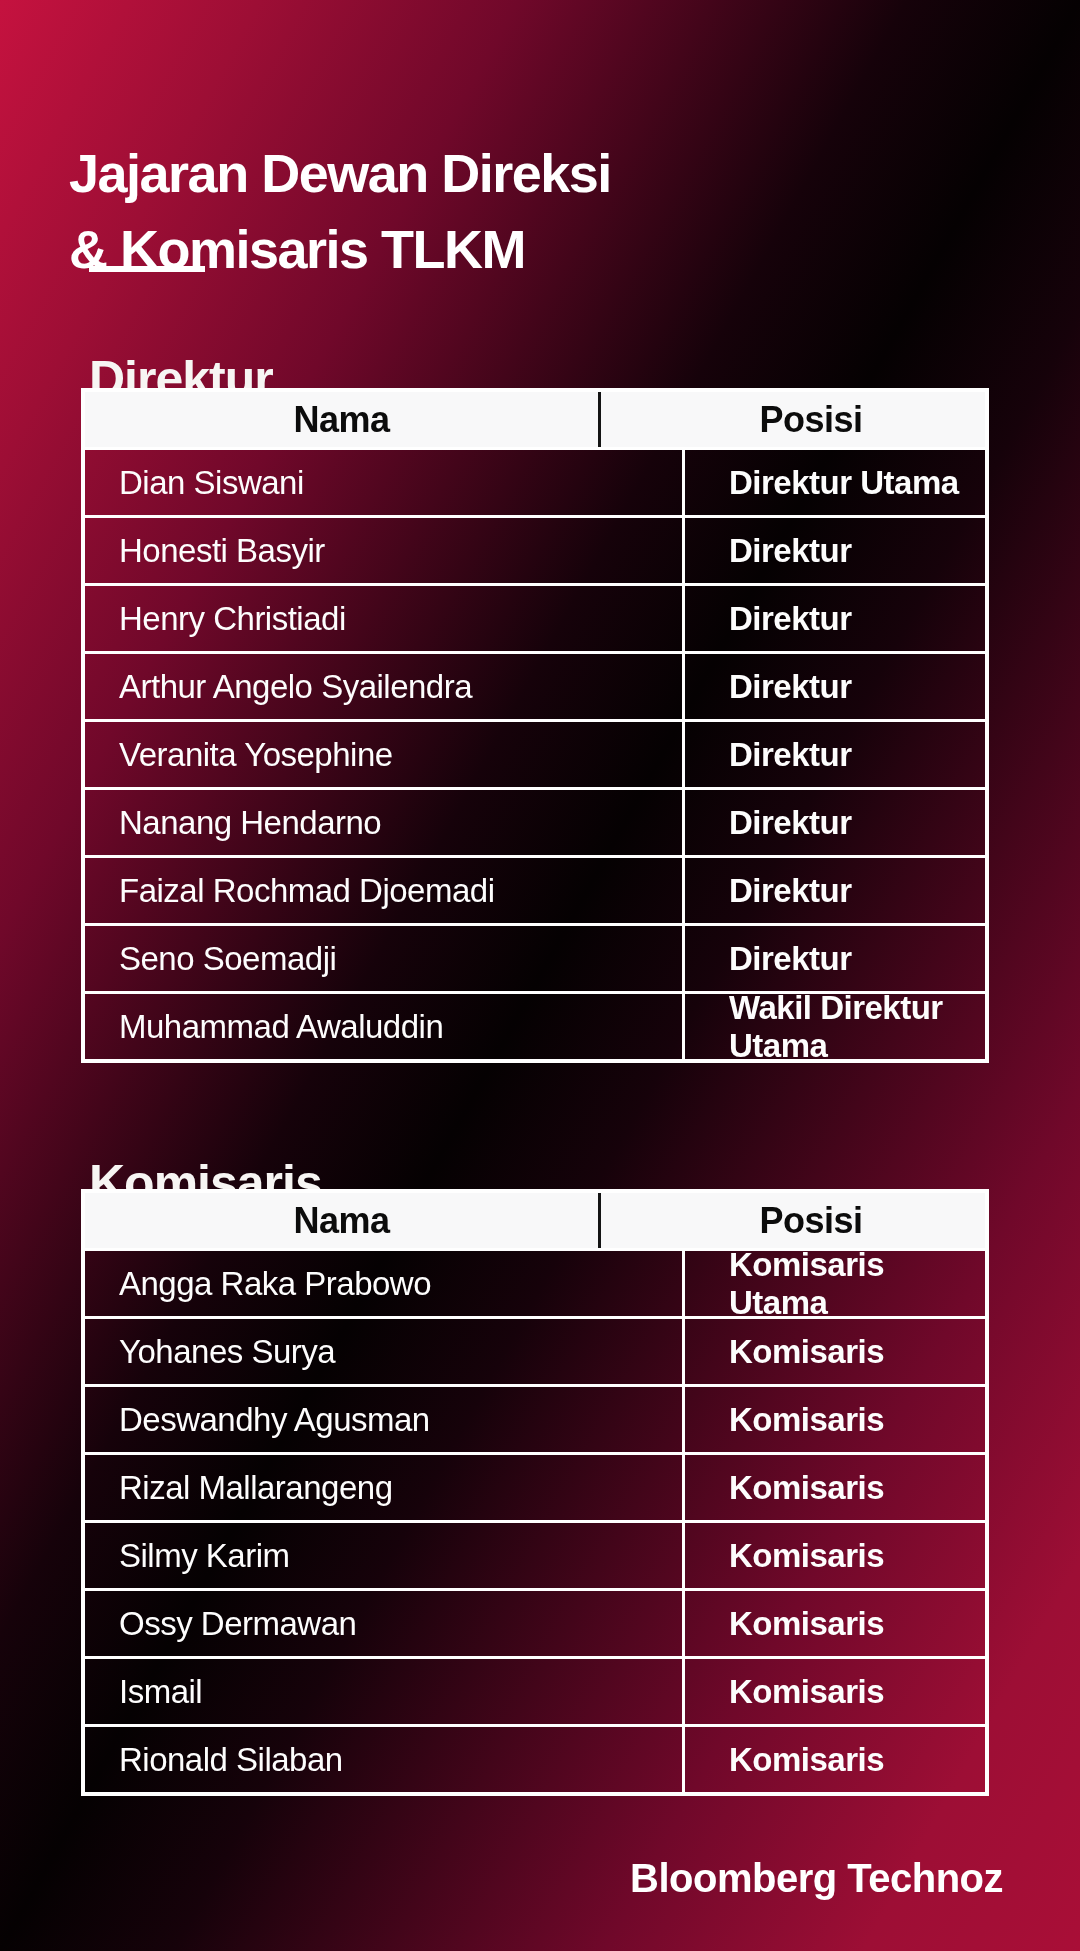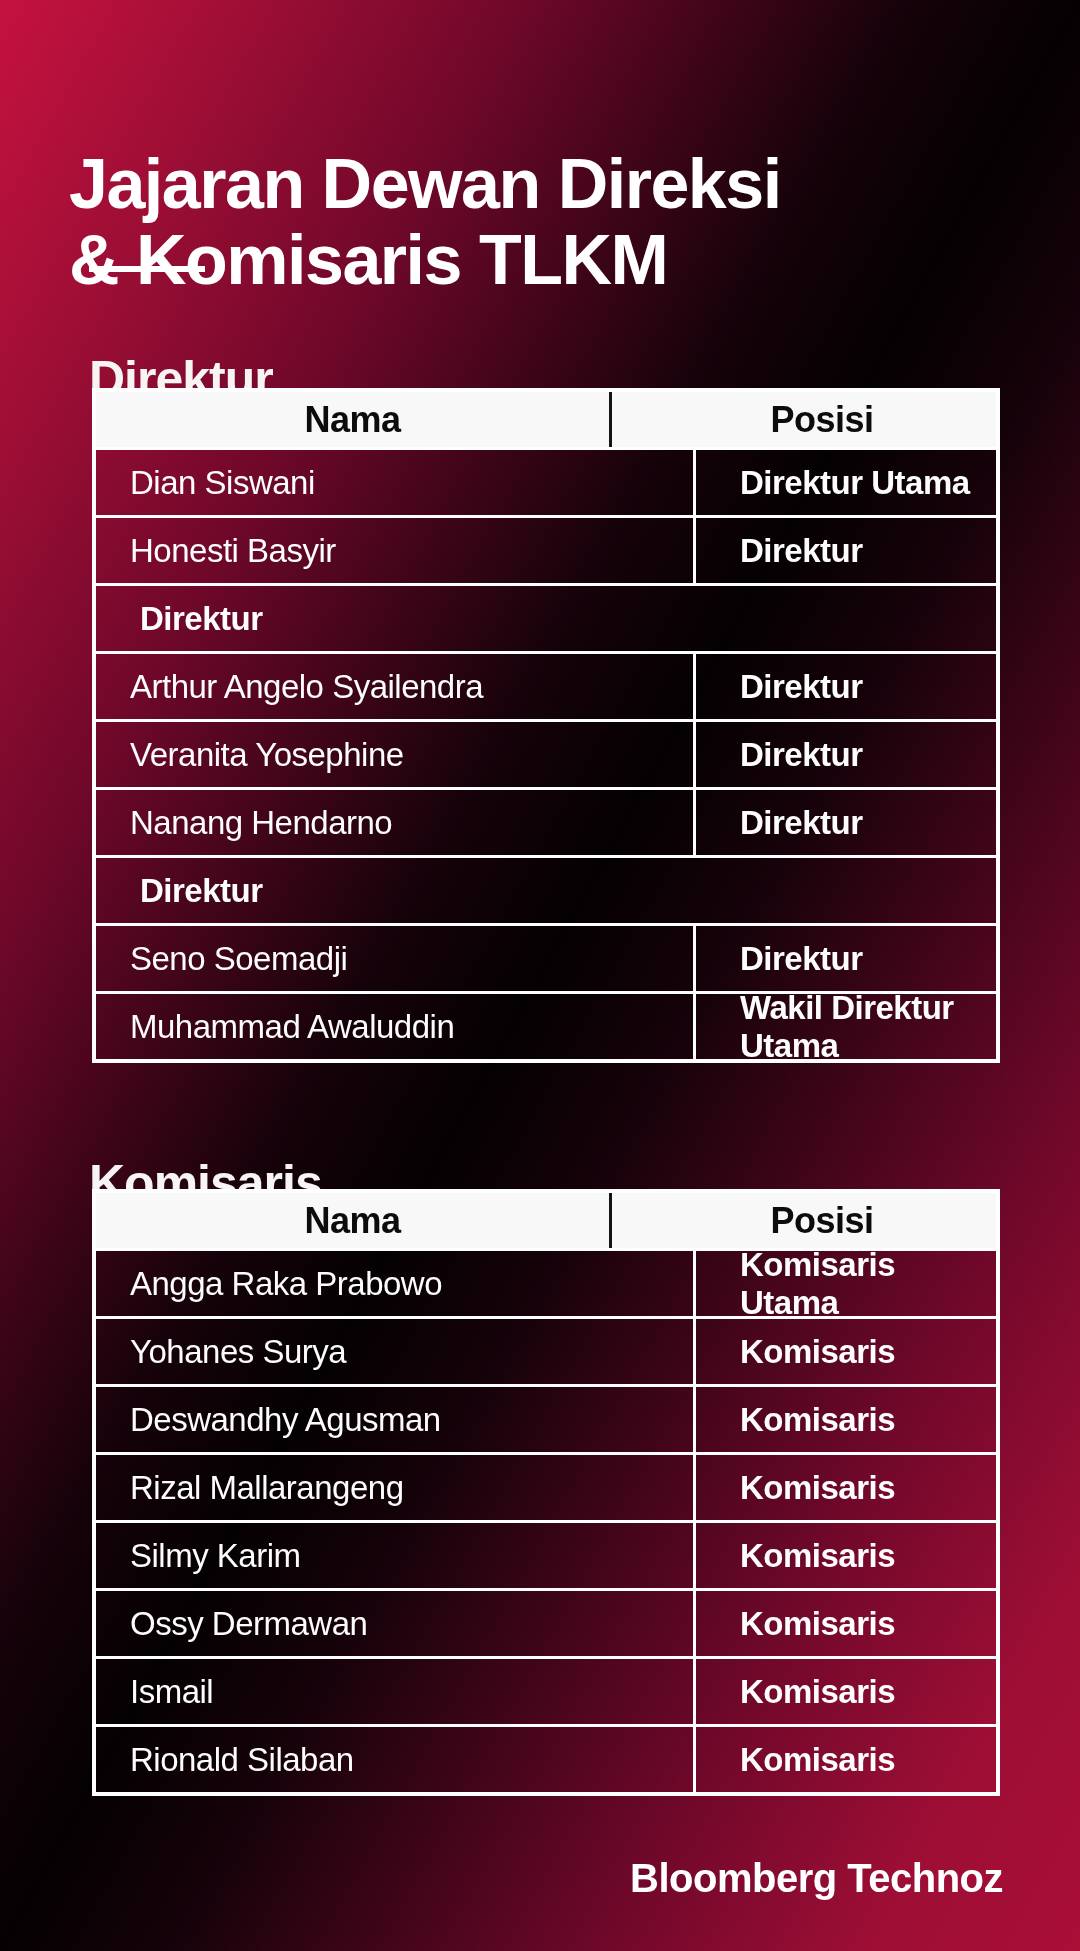--- a/index.html
+++ b/index.html
@@ -9,36 +9,36 @@
     margin:0 auto;
     overflow:hidden;
     font-family:"Liberation Sans","DejaVu Sans",sans-serif;
     background:linear-gradient(to bottom right,
       #c5123f 0%, #9d0e35 12%, #70082a 24%,
       #16020a 42%, #050102 50%, #16020a 58%,
       #70082a 78%, #9d0e35 90%, #a90e37 100%);
   }
   .title{
     position:absolute;left:69px;top:99px;
-    color:#ffffff;font-size:70px;font-weight:700;
+    color:#ffffff;font-size:54px;font-weight:700;
     line-height:76px;letter-spacing:-1.5px;white-space:pre;
   }
   .title-dash{
     position:absolute;left:89px;top:266px;
     width:116px;height:6px;background:#ffffff;
   }
   .section-heading{
     position:absolute;left:89px;
     color:#f7f5f3;font-size:50px;font-weight:700;letter-spacing:-1px;
     line-height:50px;
   }
   .heading-direktur{top:312px;}
   .heading-komisaris{top:1116px;}
   .board-table{
-    position:absolute;left:92px;width:908px;
+    position:absolute;left:81px;width:908px;
     border:4px solid #ffffff;
     box-sizing:border-box;
   }
   .table-direktur{top:388px;}
   .table-komisaris{top:1189px;}
   .thead{
     display:flex;height:55px;align-items:stretch;
     background:#f8f8f9;
   }
   .th{
@@ -86,39 +86,41 @@
     <div class="td td-name">Dian Siswani</div>
     <div class="td td-pos">Direktur Utama</div>
   </div>
 
   <div class="trow">
     <div class="td td-name">Honesti Basyir</div>
     <div class="td td-pos">Direktur</div>
   </div>
 
   <div class="trow">
+    <div class="td td-name">Henry Christiadi</div>
     <div class="td td-pos">Direktur</div>
   </div>
 
   <div class="trow">
     <div class="td td-name">Arthur Angelo Syailendra</div>
     <div class="td td-pos">Direktur</div>
   </div>
 
   <div class="trow">
     <div class="td td-name">Veranita Yosephine</div>
     <div class="td td-pos">Direktur</div>
   </div>
 
   <div class="trow">
     <div class="td td-name">Nanang Hendarno</div>
     <div class="td td-pos">Direktur</div>
   </div>
 
   <div class="trow">
+    <div class="td td-name">Faizal Rochmad Djoemadi</div>
     <div class="td td-pos">Direktur</div>
   </div>
 
   <div class="trow">
     <div class="td td-name">Seno Soemadji</div>
     <div class="td td-pos">Direktur</div>
   </div>
 
   <div class="trow">
     <div class="td td-name">Muhammad Awaluddin</div>

